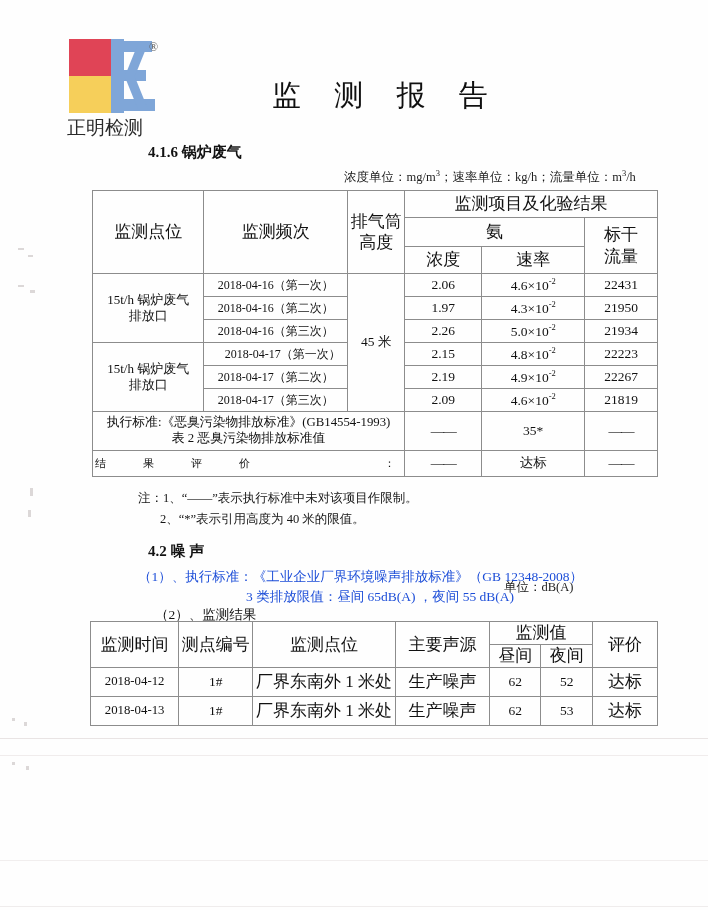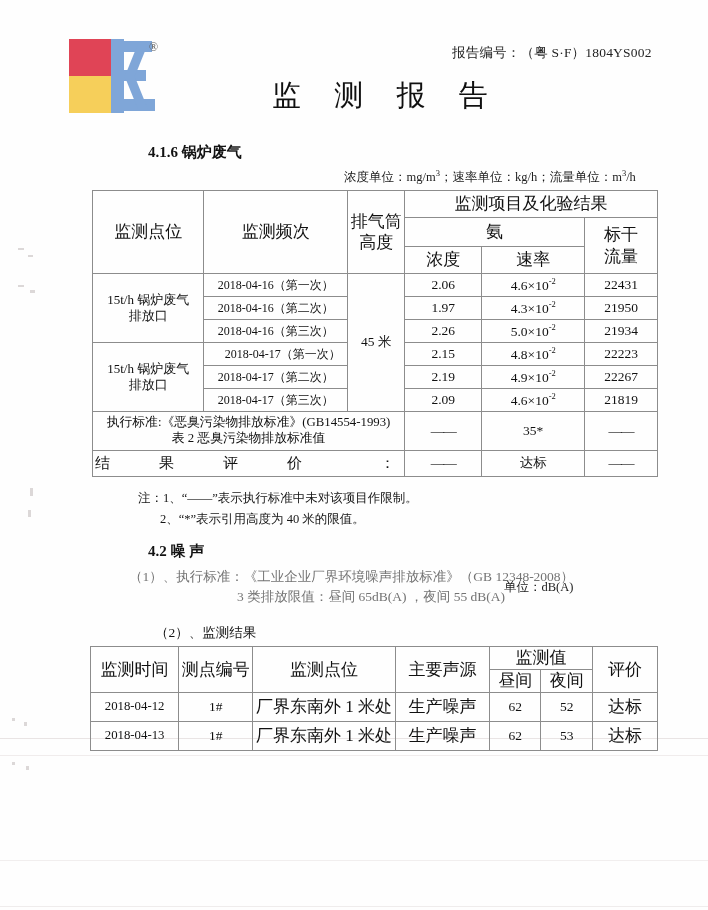--- a/index.html
+++ b/index.html
@@ -166,37 +166,36 @@
 
   #table-gas {
     left: 92px;
     top: 190px;
     width: 566px;
   }
   #table-noise {
     left: 90px;
     top: 621px;
     width: 568px;
-    margin-top: 25px;
   }
 
   .th-cell { font-size: 17px; }
   .freq-cell { font-size: 12px; white-space: nowrap; }
   .point-cell { font-size: 13px; font-weight: bold; line-height: 1.45; }
   .num-cell { font-family: "Liberation Serif", serif; font-size: 13.5px; }
   .std-cell {
     text-align: left;
     font-size: 12.8px;
     font-weight: bold;
     line-height: 1.5;
     padding: 3px 4px 3px 6px;
   }
   .result-cell {
     text-align: left;
-    font-size: 15px;
+    font-size: 11px;
     font-weight: bold;
     letter-spacing: 1px;
     padding: 2px 4px 2px 6px;
   }
   .result-spread {
     display: flex;
     justify-content: space-between;
     padding-right: 6px;
   }
   .dash { letter-spacing: -1px; }
@@ -210,32 +209,32 @@
     top: 488px;
     font-size: 12.5px;
     color: #151515;
     line-height: 1.65;
   }
   .note-indent { padding-left: 22px; }
 
   
   .noise-std {
     position: absolute;
-    left: 129px;
+    left: 138px;
     top: 567px;
     font-size: 13.5px;
-    color: #737373;
+    color: #1d4ed8;
     line-height: 1.5;
     white-space: nowrap;
   }
   .noise-std-2 { padding-left: 108px; }
   .noise-res {
     position: absolute;
     left: 155px;
-    top: 624px;
+    top: 606px;
     font-size: 13.5px;
     color: #121212;
     white-space: nowrap;
   }
 </style>
 </head>
 <body>
 
 <div id="page">
 
@@ -263,23 +262,23 @@
         <div class="logo-k">
           <i class="k-stem"></i>
           <i class="k-top"></i>
           <i class="k-mid"></i>
           <i class="k-bot"></i>
           <i class="k-diag1"></i>
           <i class="k-diag2"></i>
         </div>
       </div>
       <div class="logo-reg">®</div>
+      <div class="logo-text">正明检测</div>
     </div>
 
-    <div class="report-no">报告编号：（粤 S·F）1804YS002</div>
 
     <div class="doc-title">监 测 报 告</div>
   </div>
 
   <div class="sec-head sec-416">4.1.6  锅炉废气</div>
 
   <div class="unit-line unit-line-1">
     <span>浓度单位：mg/m</span><span class="sup">3</span><span>；速率单位：kg/h；流量单位：m</span><span class="sup">3</span><span>/h</span>
   </div>
 

